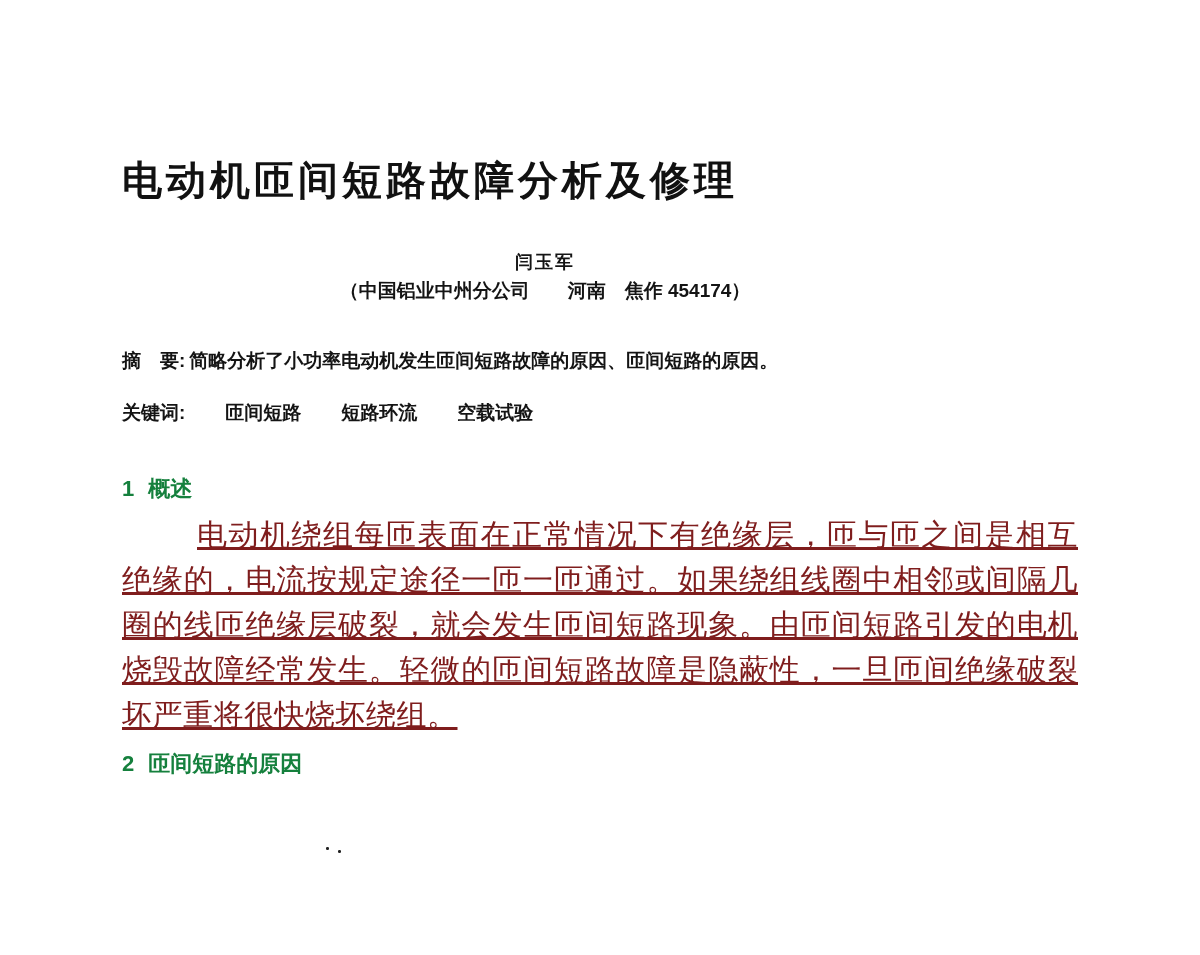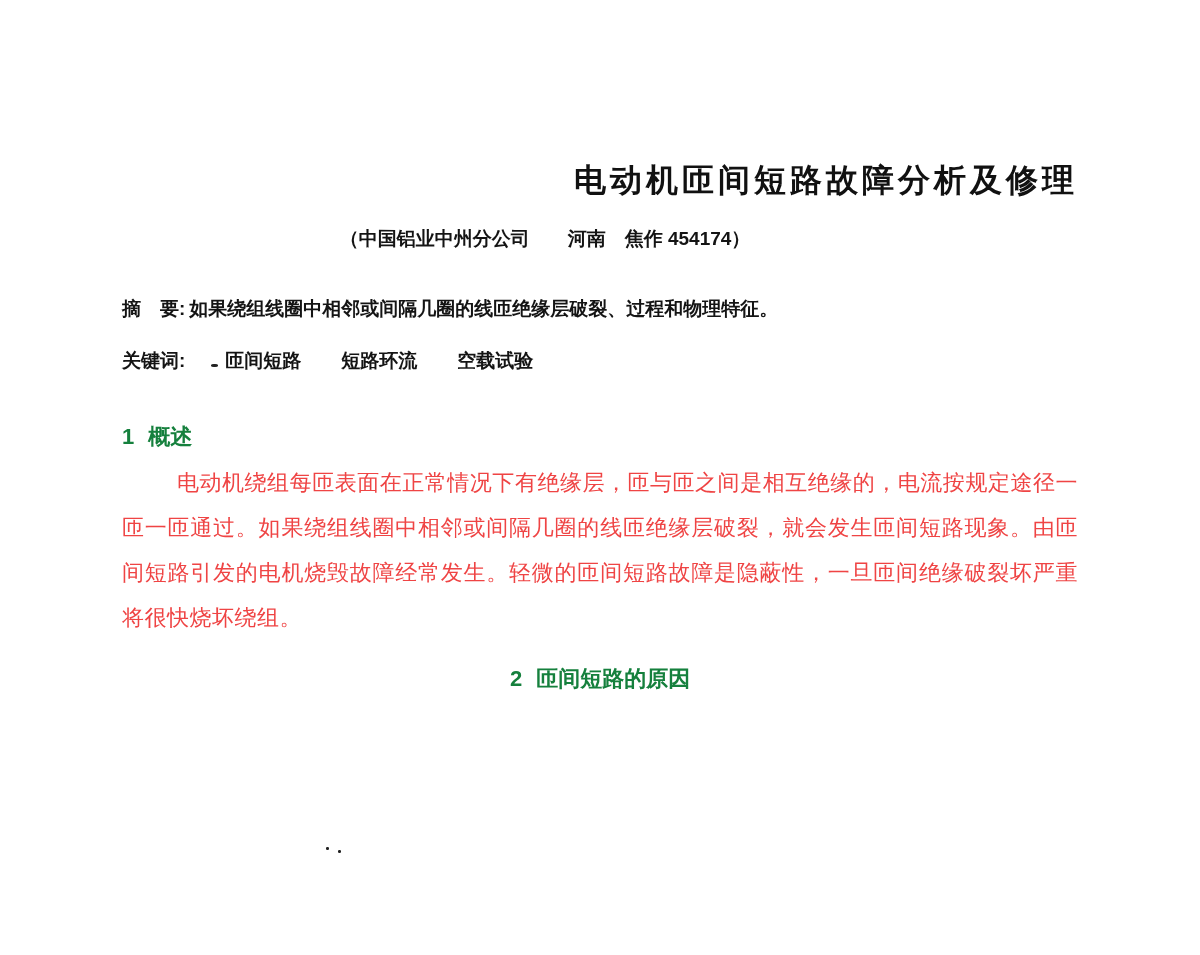--- a/index.html
+++ b/index.html
@@ -17,42 +17,42 @@
   .page {
     position: relative;
     width: 1200px;
     height: 955px;
     box-sizing: border-box;
     padding: 0 122px;
     background: #ffffff;
   }
   .paper-title {
     margin: 150px 0 0 0;
-    text-align: right;
+    text-align: left;
     font-family: "Liberation Sans", "DejaVu Sans", sans-serif;
     font-weight: 900;
-    font-size: 32px;
+    font-size: 40px;
     line-height: 60px;
     letter-spacing: 4px;
     color: #111111;
   }
   .center-block {
     width: 846px; 
     margin: 0;
     text-align: center;
   }
   .author {
     margin-top: 40px;
     font-size: 18px;
     line-height: 24px;
     font-weight: 600;
     letter-spacing: 2px;
   }
   .affiliation {
-    margin-top: 16px;
+    margin-top: 4px;
     font-family: "Liberation Sans", "DejaVu Sans", sans-serif;
     font-weight: 700;
     font-size: 19px;
     line-height: 26px;
   }
   .meta {
     margin: 0;
     font-family: "Liberation Sans", "DejaVu Sans", sans-serif;
     font-weight: 700;
     font-size: 19px;
@@ -64,54 +64,56 @@
   .kw { margin-right: 40px; }
   .section-heading {
     margin: 0;
     font-family: "Liberation Sans", "DejaVu Sans", sans-serif;
     font-weight: 700;
     font-size: 22px;
     line-height: 30px;
     color: #15803d;
   }
   .h-sec1 { margin-top: 48px; }
-  .h-sec2 { margin-top: 24px; text-align: center; }
+  .h-sec2 { margin-top: 12px; }
   .sec-num { margin-right: 14px; }
   .body-para {
     margin: 8px 0 0 0;
-    font-size: 22px;
+    font-size: 30px;
     line-height: 45px;
     text-align: justify;
     text-indent: 2.5em;
     letter-spacing: 0.5px;
-    color: #ef4444;
+    color: #7f1d1d;
+    text-decoration: underline;
   }
   
   .artifact {
     position: absolute;
     background: #222222;
     border-radius: 40%;
   }
   .a1 { left: 211px; top: 214px; width: 7px; height: 3px; }
   .a2 { left: 326px; top: 697px; width: 3px; height: 3px; }
   .a3 { left: 338px; top: 700px; width: 3px; height: 3px; }
 </style>
 </head>
 <body>
 
 <div class="page">
 
   <h1 class="paper-title">电动机匝间短路故障分析及修理</h1>
 
   <div class="center-block">
+    <div class="author">闫玉军</div>
     <div class="affiliation">（中国铝业中州分公司　　河南　焦作 454174）</div>
   </div>
 
   <p class="meta abstract">
-    <span class="meta-label">摘　要:</span><span>如果绕组线圈中相邻或间隔几圈的线匝绝缘层破裂、过程和物理特征。</span>
+    <span class="meta-label">摘　要:</span><span>简略分析了小功率电动机发生匝间短路故障的原因、匝间短路的原因。</span>
   </p>
 
   <p class="meta keywords">
     <span class="meta-label kw">关键词:</span><span class="kw">匝间短路</span><span class="kw">短路环流</span><span class="kw">空载试验</span>
   </p>
 
   <h2 class="section-heading h-sec1">
     <span class="sec-num">1</span><span>概述</span>
   </h2>
 

